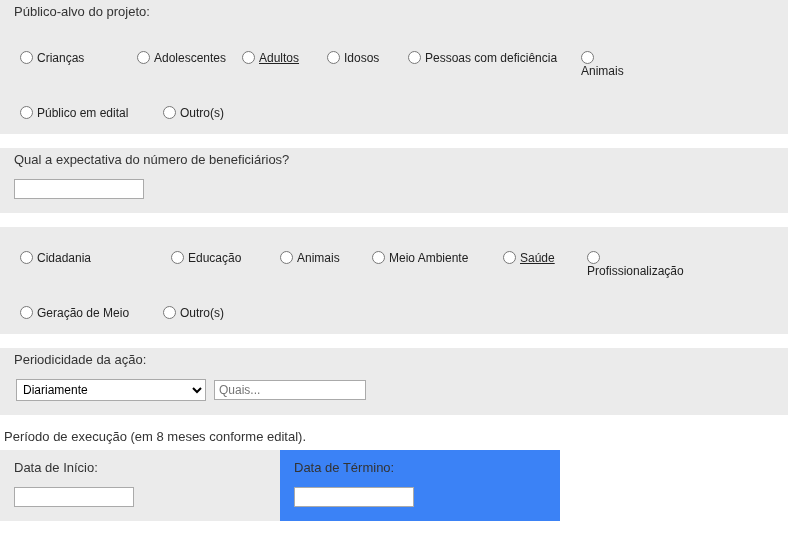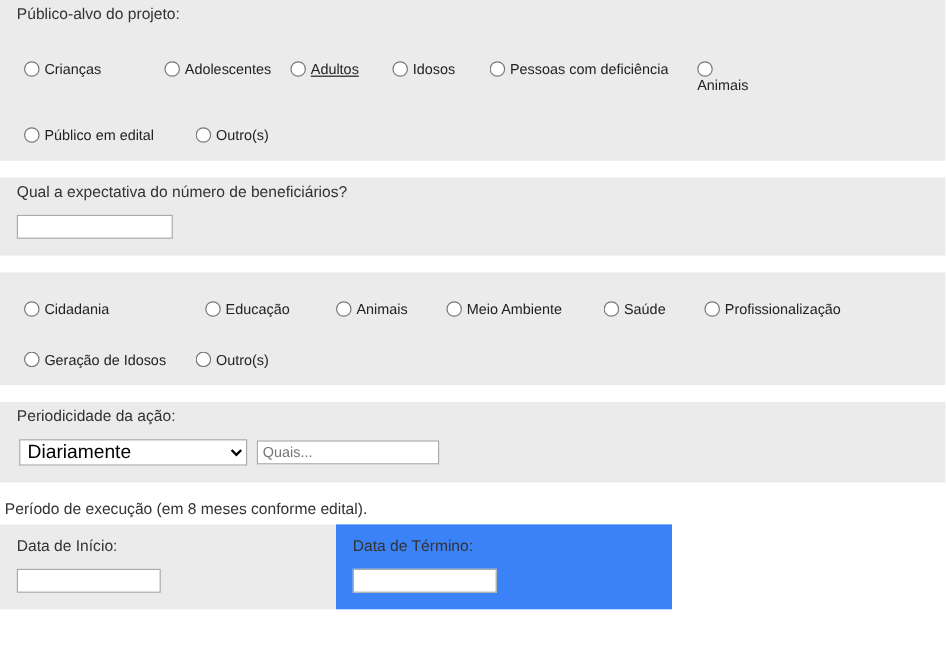--- a/index.html
+++ b/index.html
@@ -44,41 +44,41 @@
     height: 20px;
     border: 1px solid #aaa;
     background: #fff;
     font-size: 12px;
     padding: 1px 4px;
   }
   .select {
     height: 22px;
     border: 1px solid #aaa;
     background: #fff;
-    font-size: 16px;
+    font-size: 12px;
     padding: 0 2px;
   }
   .period-row {
     display: flex;
     align-items: center;
     gap: 8px;
     margin-left: 2px;
   }
   .dates-wrapper {
     display: flex;
   }
   .date-block {
     padding: 10px 14px 14px 14px;
   }
   .date-block .section-title { }
   
   .w-pa-1{width:113px;} .w-pa-2{width:101px;} .w-pa-3{width:81px;text-decoration:underline;} .w-pa-4{width:77px;} .w-pa-5{width:169px;} .w-pa-6{width:100px;flex-direction:column;}
   .w-pa-7{width:139px;} .w-pa-8{width:100px;}
-  .w-ar-1{width:148px;} .w-ar-2{width:147px;} .w-ar-3{width:105px;} .w-ar-4{width:88px;} .w-ar-5{width:127px;} .w-ar-6{width:80px;}
-  .w-ar-7{width:157px;} .w-ar-8{width:139px;} .w-ar-9{width:80px;}
+  .w-ar-1{width:148px;} .w-ar-2{width:147px;} .w-ar-3{width:105px;} .w-ar-4{width:88px;} .w-ar-5{width:127px;} .w-ar-6{width:80px;text-decoration:underline;}
+  .w-ar-7{width:157px;flex-direction:column;} .w-ar-8{width:139px;} .w-ar-9{width:80px;}
 </style>
 </head>
 <body>
 
 <div class="section">
   <div class="section-title">Público-alvo do projeto:</div>
   <div class="radio-row">
     <label class="radio-item w-pa-1">
         <input type="radio" name="pa" style="">
         <span>Crianças</span>
@@ -140,21 +140,21 @@
     <label class="radio-item w-ar-6">
         <input type="radio" name="ar" style="">
         <span>Saúde</span>
       </label>
     <label class="radio-item w-ar-7">
         <input type="radio" name="ar" style="">
         <span>Profissionalização</span>
       </label>
     <label class="radio-item w-ar-8">
         <input type="radio" name="ar" style="">
-        <span>Geração de Idosos</span>
+        <span>Geração de Meio</span>
       </label>
     <label class="radio-item w-ar-9">
         <input type="radio" name="ar" style="">
         <span>Outro(s)</span>
       </label>
   </div>
 </div>
 
 <div class="section">
   <div class="section-title">Periodicidade da ação:</div>

